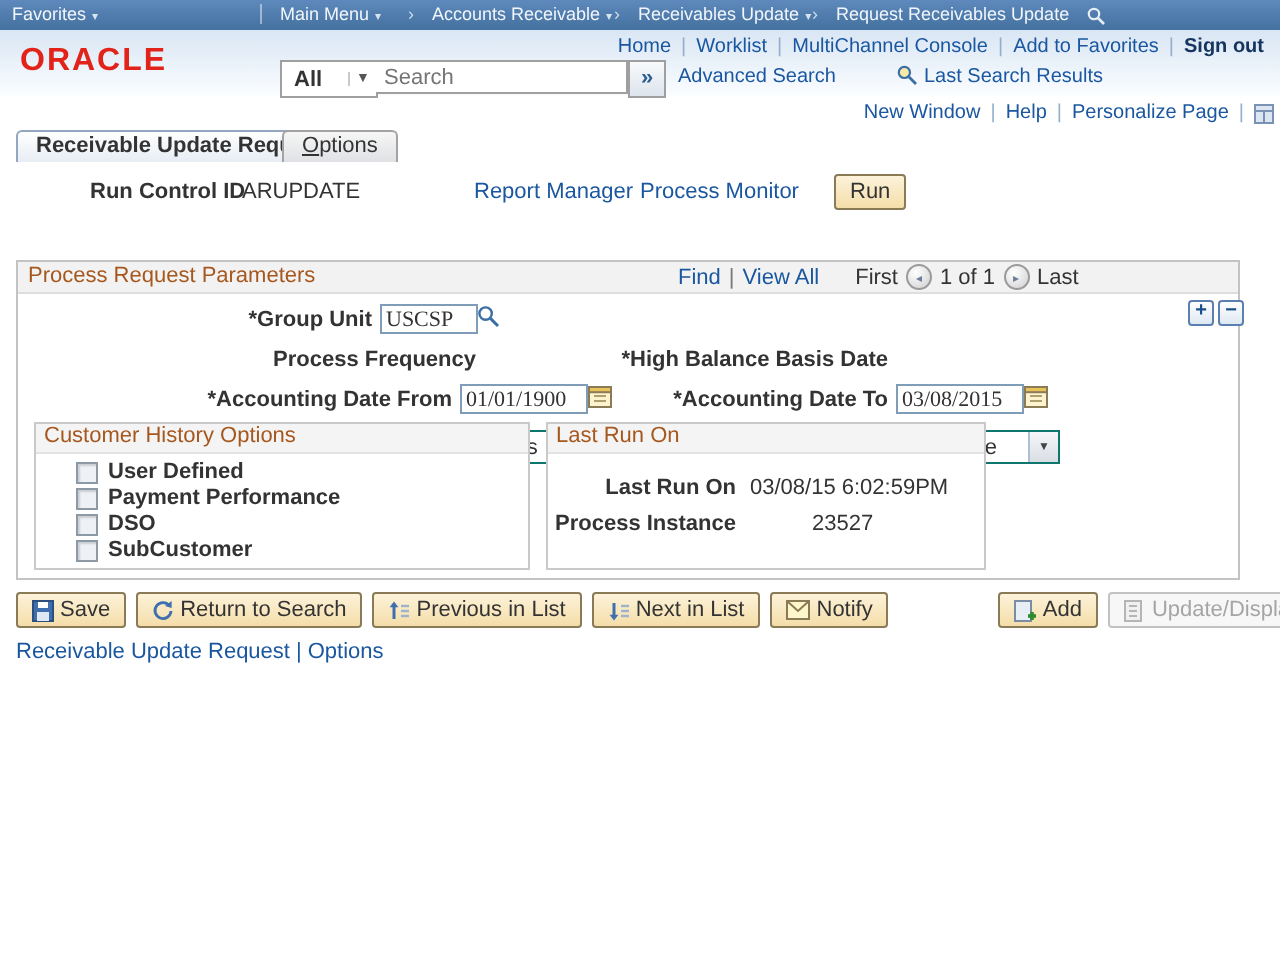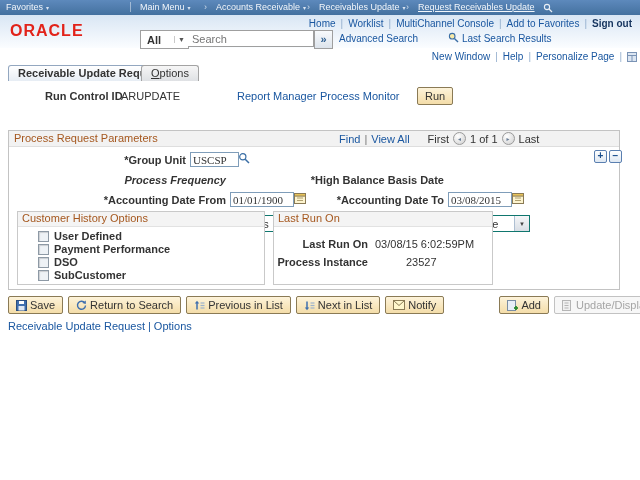--- a/index.html
+++ b/index.html
@@ -116,21 +116,21 @@
 
   <div id="crumbbar" class="abs">
     <span class="crumb" style="left:6px;"><span>Favorites</span><span class="caret">▾</span></span>
     <span id="crumb-divider"></span>
     <span class="crumb" style="left:140px;"><span>Main Menu</span><span class="caret">▾</span></span>
     <span class="crumb-sep" style="left:204px;">›</span>
     <span class="crumb" style="left:216px;"><span>Accounts Receivable</span><span class="caret">▾</span></span>
     <span class="crumb-sep" style="left:307px;">›</span>
     <span class="crumb" style="left:319px;"><span>Receivables Update</span><span class="caret">▾</span></span>
     <span class="crumb-sep" style="left:406px;">›</span>
-    <span class="crumb" style="left:418px;text-decoration:underline;">Request Receivables Update</span>
+    <span class="crumb" style="left:418px;">Request Receivables Update</span>
     <span class="abs" style="left:543px;top:3px;">
       <svg width="10" height="10" viewBox="0 0 10 10">
           <circle cx="4" cy="4" r="2.6" fill="none" stroke="#e8eef6" stroke-width="1.1"></circle>
           <line x1="6" y1="6" x2="9" y2="9" stroke="#e8eef6" stroke-width="1.3"></line>
         </svg>
     </span>
   </div>
 
   <div id="header" class="abs">
     <div id="topnav" class="abs">
@@ -205,21 +205,21 @@
 
     <div class="flabel" style="left:0;top:23px;width:177px;">*Group Unit</div>
     <input class="ptext" style="left: 181px; top: 21px; width: 43px;" value="USCSP">
     <span class="iconbtn" style="left:229px;top:21px;">
       <svg width="12" height="12" viewBox="0 0 12 12">
           <circle cx="4.8" cy="4.8" r="3.1" fill="#fff" stroke="#3a6ea5" stroke-width="1.2"></circle>
           <line x1="7.2" y1="7.2" x2="11" y2="11" stroke="#3a6ea5" stroke-width="1.5"></line>
         </svg>
     </span>
 
-    <div class="flabel" style="left:0;top:43px;width:217px;font-style:italic;">Process Frequency</div>
+    <div class="flabel" style="left:12px;top:43px;width:217px;">Process Frequency</div>
     <div class="pselect" style="left:221px;top:40px;width:64px;">
       <span class="val">Always</span>
       <span class="btn">▼</span>
     </div>
     <div class="flabel" style="left:250px;top:43px;width:185px;">*High Balance Basis Date</div>
     <div class="pselect" style="left:439px;top:40px;width:80px;">
       <span class="val">Run Date</span>
       <span class="btn">▼</span>
     </div>
 

